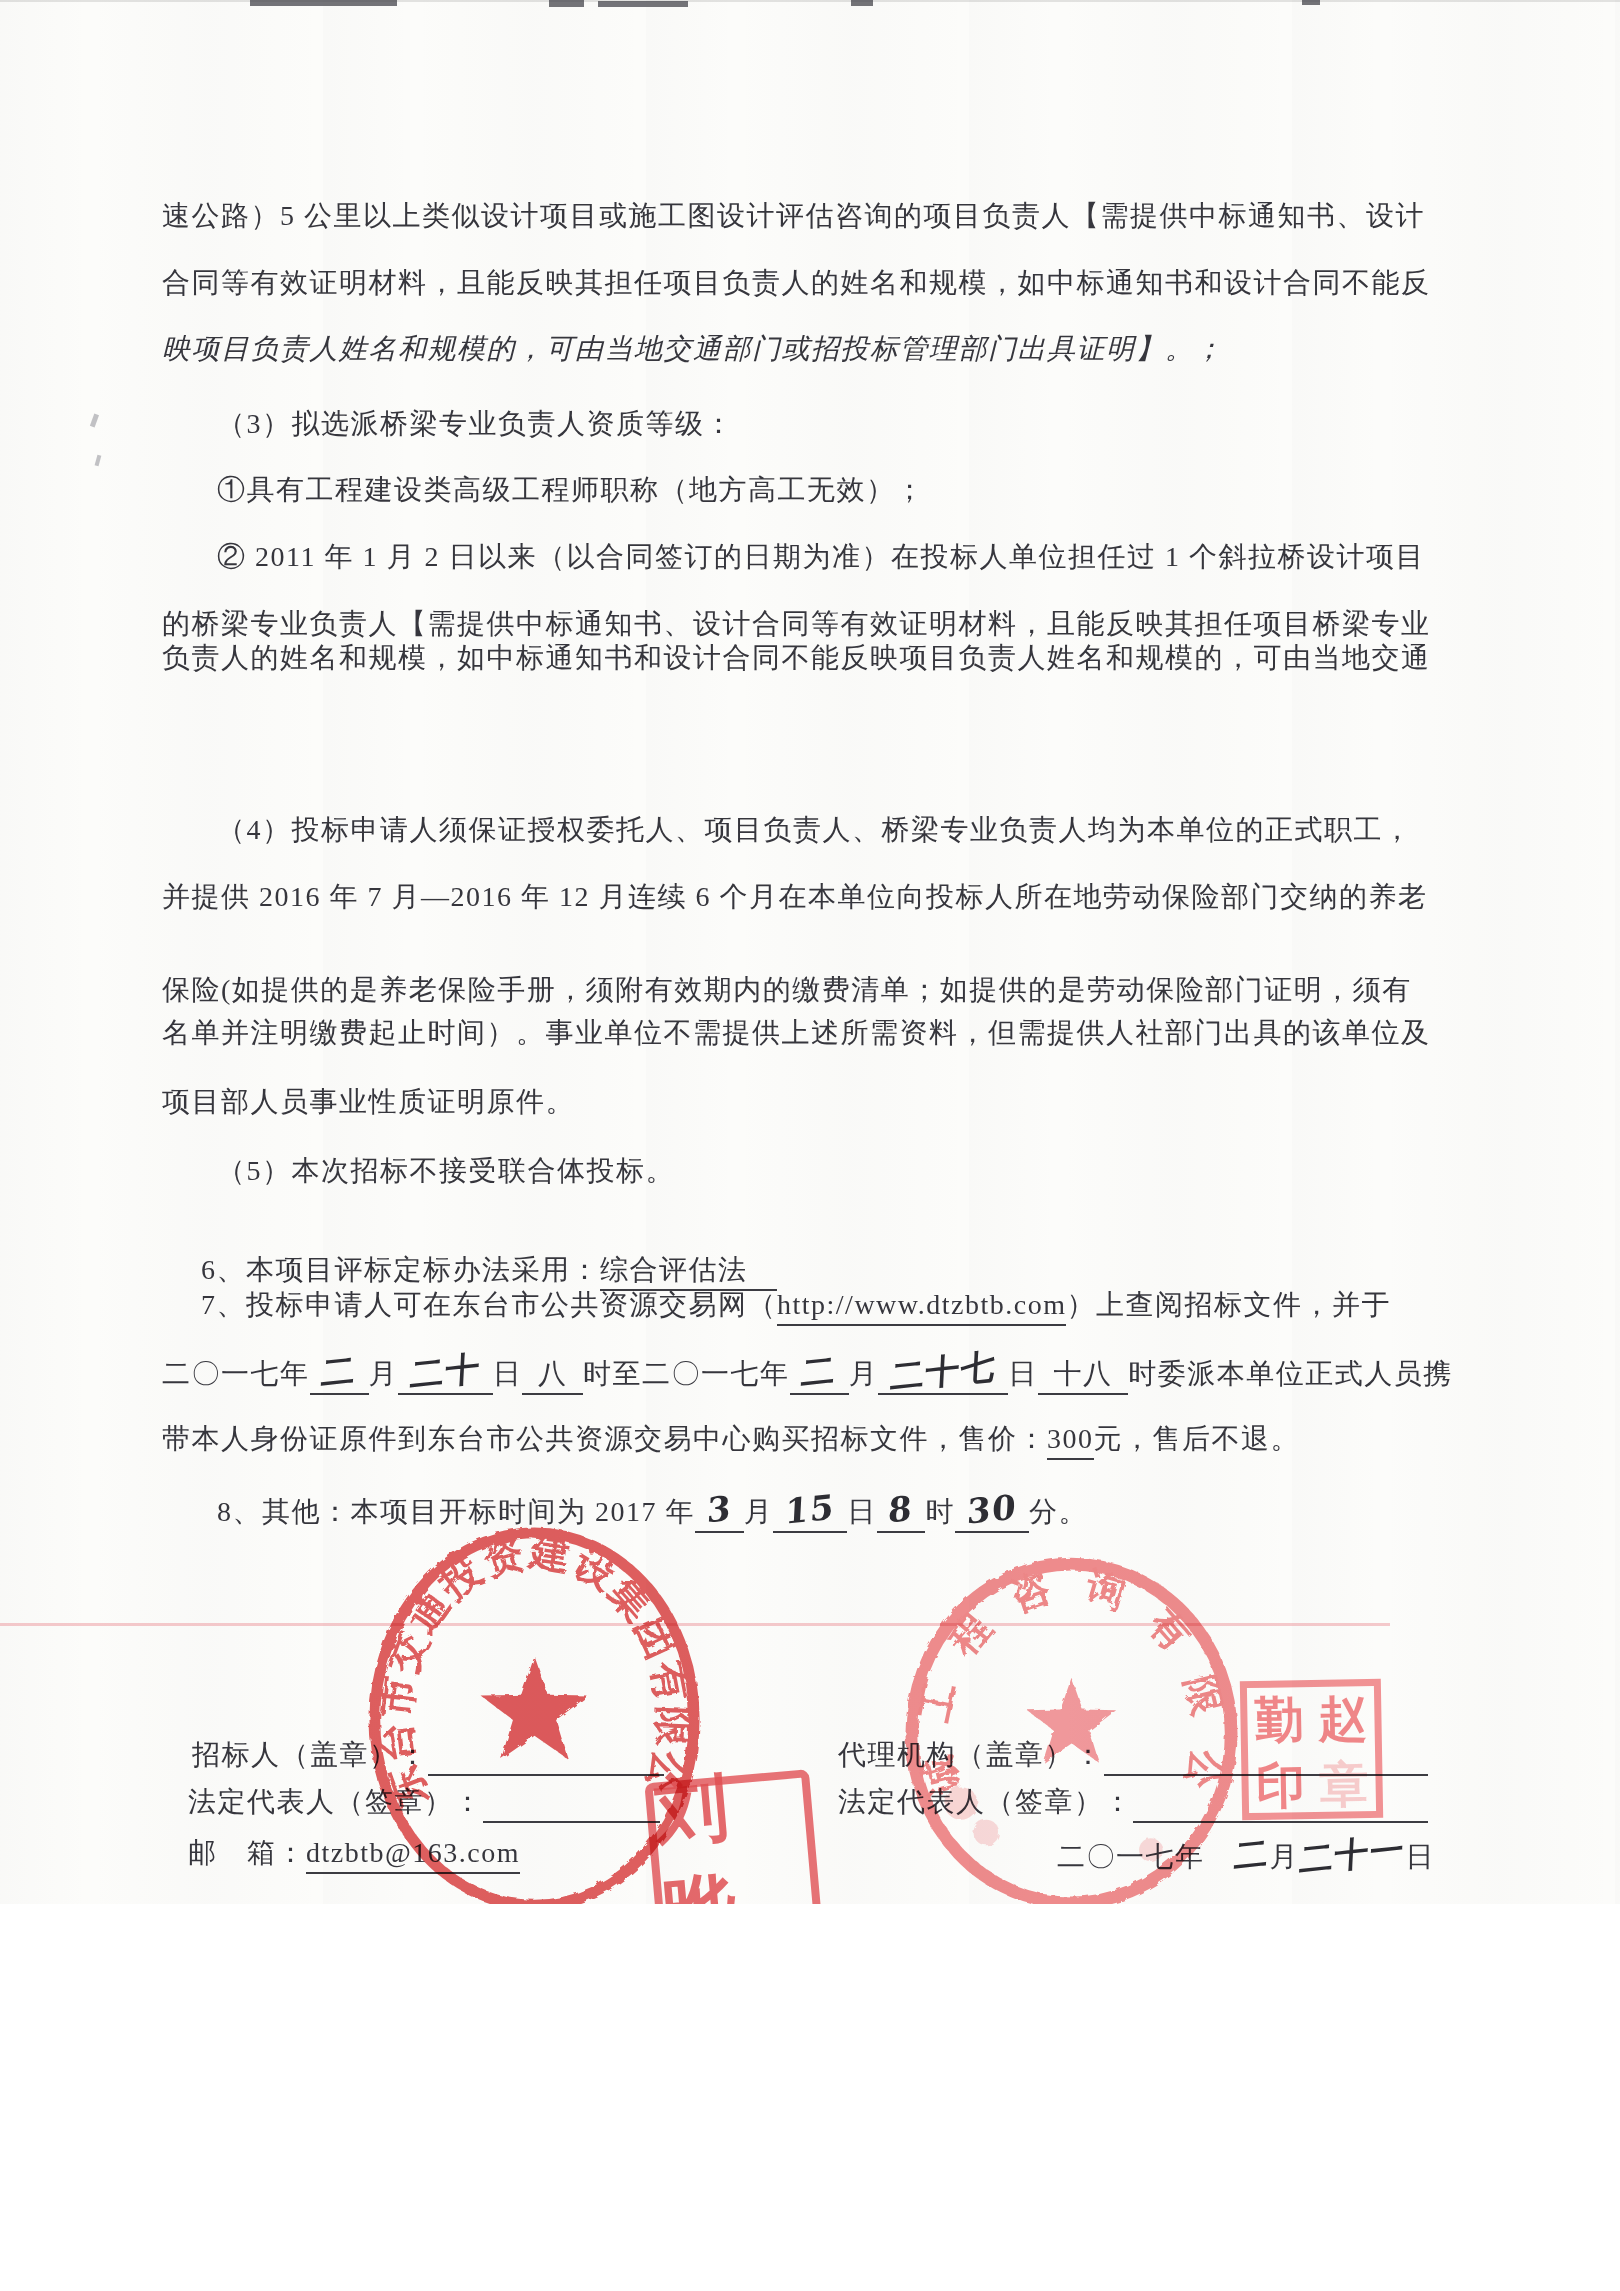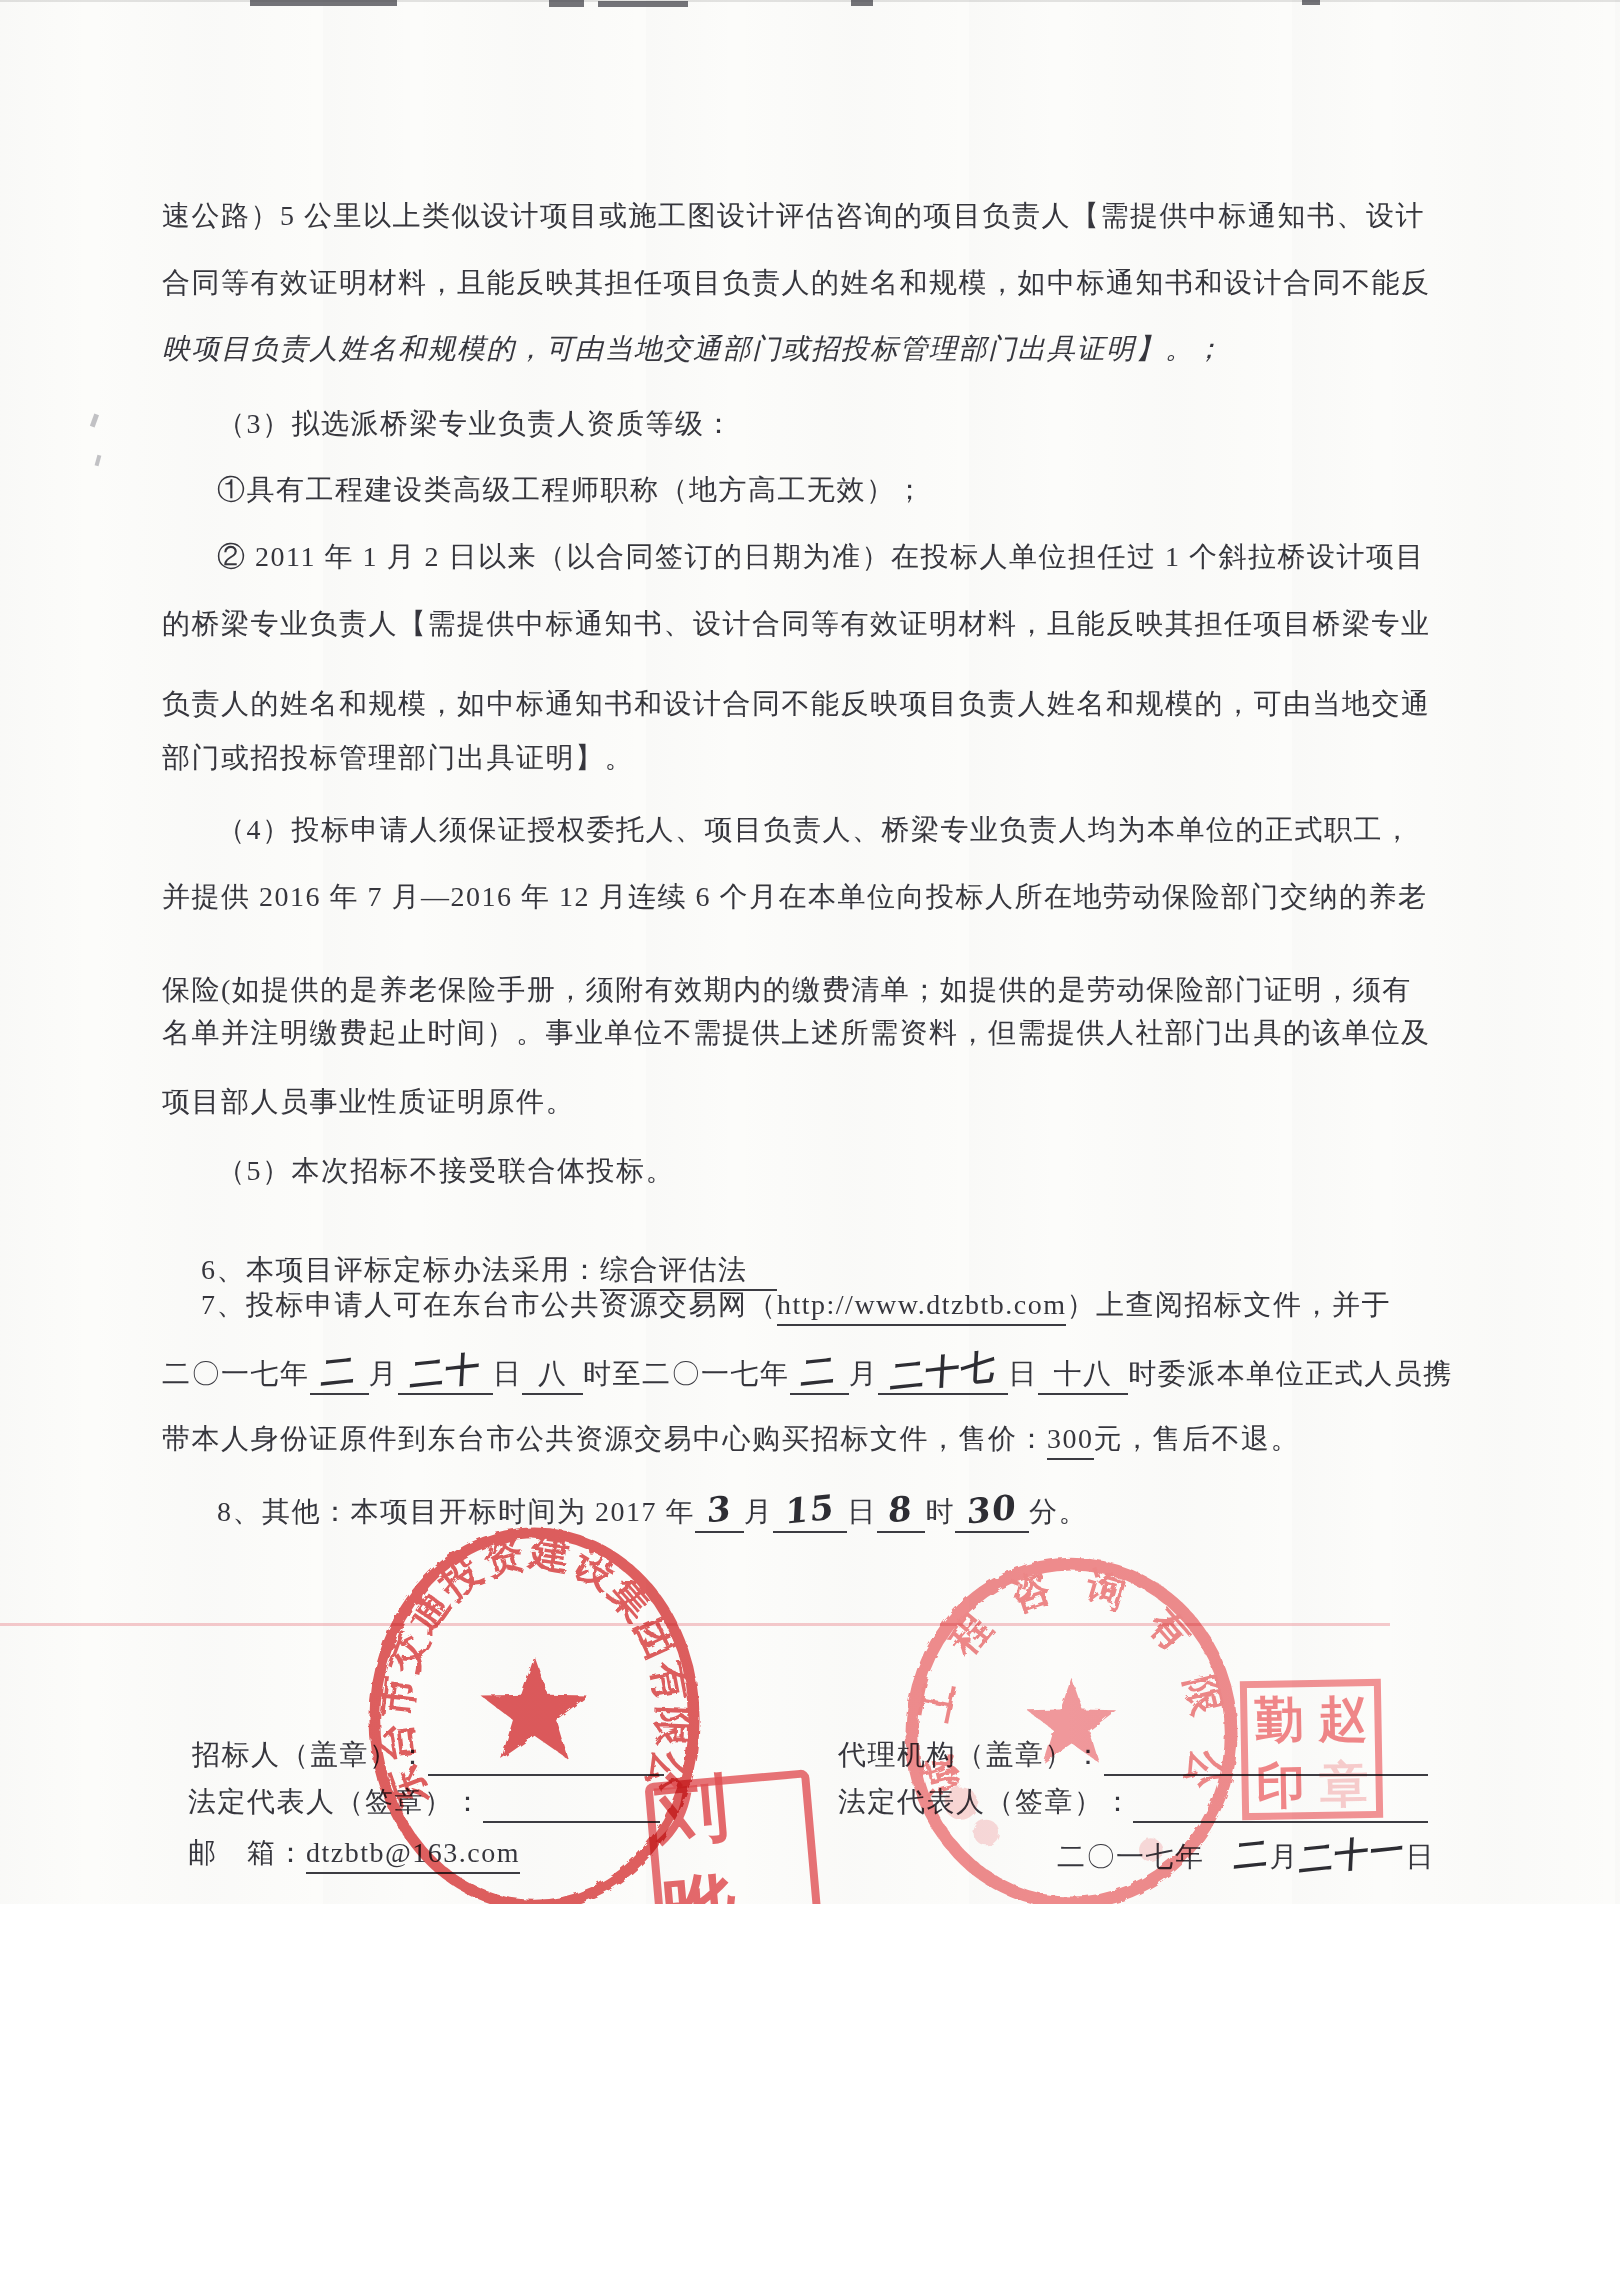--- a/index.html
+++ b/index.html
@@ -60,22 +60,21 @@
   <div class="scanline-pink"></div>
 
   <div class="text-layer">
       <div class="line" style="left: 162px; top: 196px;"><span class="seg">速公路）5 公里以上类似设计项目或施工图设计评估咨询的项目负责人【需提供中标通知书、设计</span></div>
       <div class="line" style="left: 162px; top: 263px;"><span class="seg">合同等有效证明材料，且能反映其担任项目负责人的姓名和规模，如中标通知书和设计合同不能反</span></div>
       <div class="line" style="left: 162px; top: 329px; font-style: italic;"><span class="seg">映项目负责人姓名和规模的，可由当地交通部门或招投标管理部门出具证明】。；</span></div>
       <div class="line" style="left: 217px; top: 404px;"><span class="seg">（3）拟选派桥梁专业负责人资质等级：</span></div>
       <div class="line" style="left: 217px; top: 470px;"><span class="seg">①具有工程建设类高级工程师职称（地方高工无效）；</span></div>
       <div class="line" style="left: 217px; top: 537px;"><span class="seg">② 2011 年 1 月 2 日以来（以合同签订的日期为准）在投标人单位担任过 1 个斜拉桥设计项目</span></div>
       <div class="line" style="left: 162px; top: 604px;"><span class="seg">的桥梁专业负责人【需提供中标通知书、设计合同等有效证明材料，且能反映其担任项目桥梁专业</span></div>
-      <div class="line" style="left: 162px; top: 684px; text-align: center;"><span class="seg">负责人的姓名和规模，如中标通知书和设计合同不能反映项目负责人姓名和规模的，可由当地交通</span></div>
-      <div class="line" style="left: 162px; top: 738px;"><span class="seg">部门或招投标管理部门出具证明】。</span></div>
+      <div class="line" style="left: 162px; top: 638px; text-align: center;"><span class="seg">负责人的姓名和规模，如中标通知书和设计合同不能反映项目负责人姓名和规模的，可由当地交通</span></div>
       <div class="line" style="left: 217px; top: 810px; text-align: center;"><span class="seg">（4）投标申请人须保证授权委托人、项目负责人、桥梁专业负责人均为本单位的正式职工，</span></div>
       <div class="line" style="left: 162px; top: 877px;"><span class="seg">并提供 2016 年 7 月—2016 年 12 月连续 6 个月在本单位向投标人所在地劳动保险部门交纳的养老</span></div>
       <div class="line" style="left: 162px; top: 945px; margin-top: 25px;"><span class="seg">保险(如提供的是养老保险手册，须附有效期内的缴费清单；如提供的是劳动保险部门证明，须有</span></div>
       <div class="line" style="left: 162px; top: 1013px;"><span class="seg">名单并注明缴费起止时间）。事业单位不需提供上述所需资料，但需提供人社部门出具的该单位及</span></div>
       <div class="line" style="left: 162px; top: 1082px;"><span class="seg">项目部人员事业性质证明原件。</span></div>
       <div class="line" style="left: 217px; top: 1151px;"><span class="seg">（5）本次招标不接受联合体投标。</span></div>
       <div class="line" style="left: 201px; top: 1218px; margin-top: 32px;"><span class="seg">6、本项目评标定标办法采用：</span><span class="seg ul">综合评估法　</span></div>
       <div class="line" style="left: 201px; top: 1285px;"><span class="seg">7、投标申请人可在东台市公共资源交易网（</span><span class="seg ul">http://www.dtzbtb.com</span><span class="seg">）上查阅招标文件，并于</span></div>
       <div class="line" style="left: 162px; top: 1352px;"><span class="seg">二〇一七年</span><span class="seg ul hwseg"><span class="hw">二</span></span><span class="seg"> 月</span><span class="seg ul hwseg"><span class="hw">二十</span></span><span class="seg">日 </span><span class="seg ul pad">八</span><span class="seg"> 时至二〇一七年</span><span class="seg ul hwseg"><span class="hw">二</span></span><span class="seg"> 月</span><span class="seg ul hwseg"><span class="hw">二十七</span></span><span class="seg"> 日 </span><span class="seg ul pad">十八</span><span class="seg"> 时委派本单位正式人员携</span></div>
       <div class="line" style="left: 162px; top: 1419px;"><span class="seg">带本人身份证原件到东台市公共资源交易中心购买招标文件，售价：</span><span class="seg ul">300</span><span class="seg"> 元，售后不退。</span></div>

